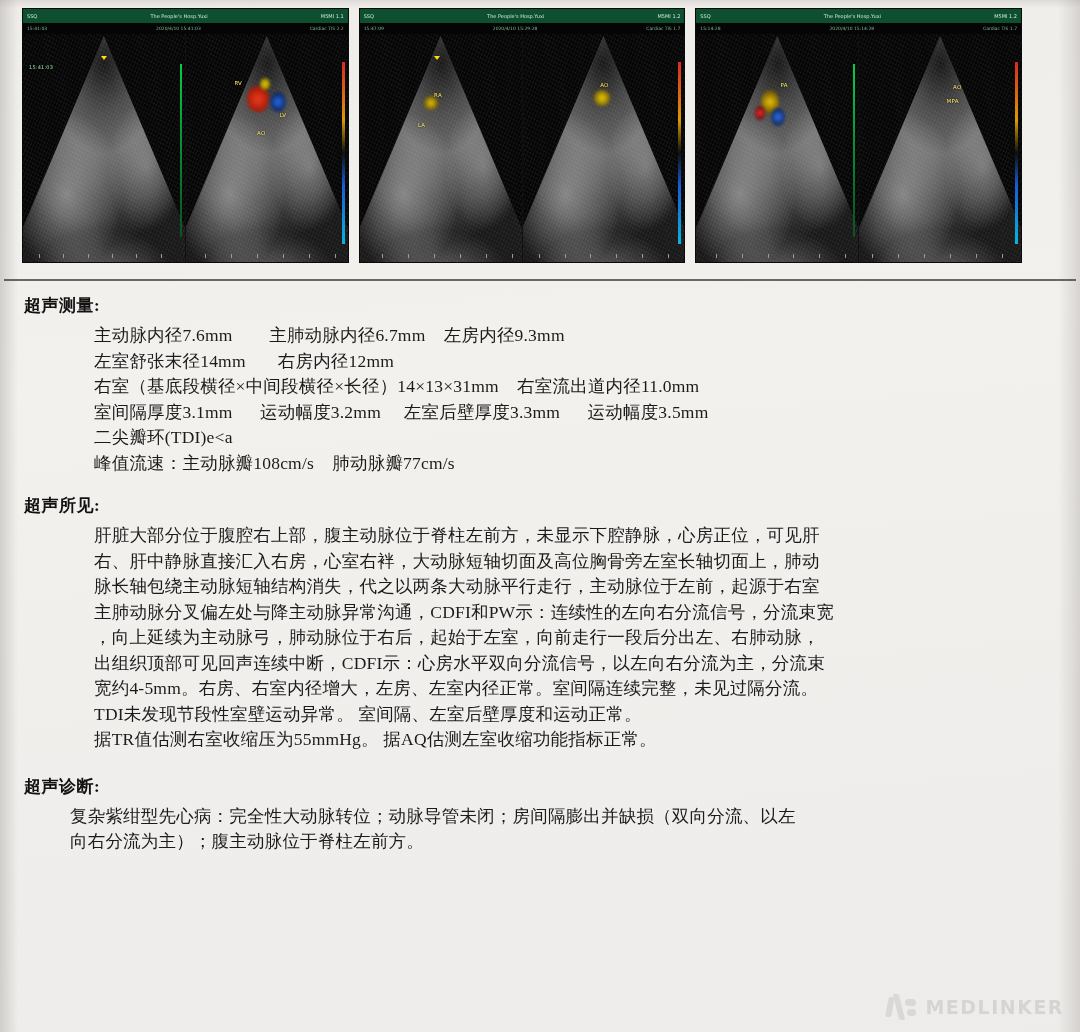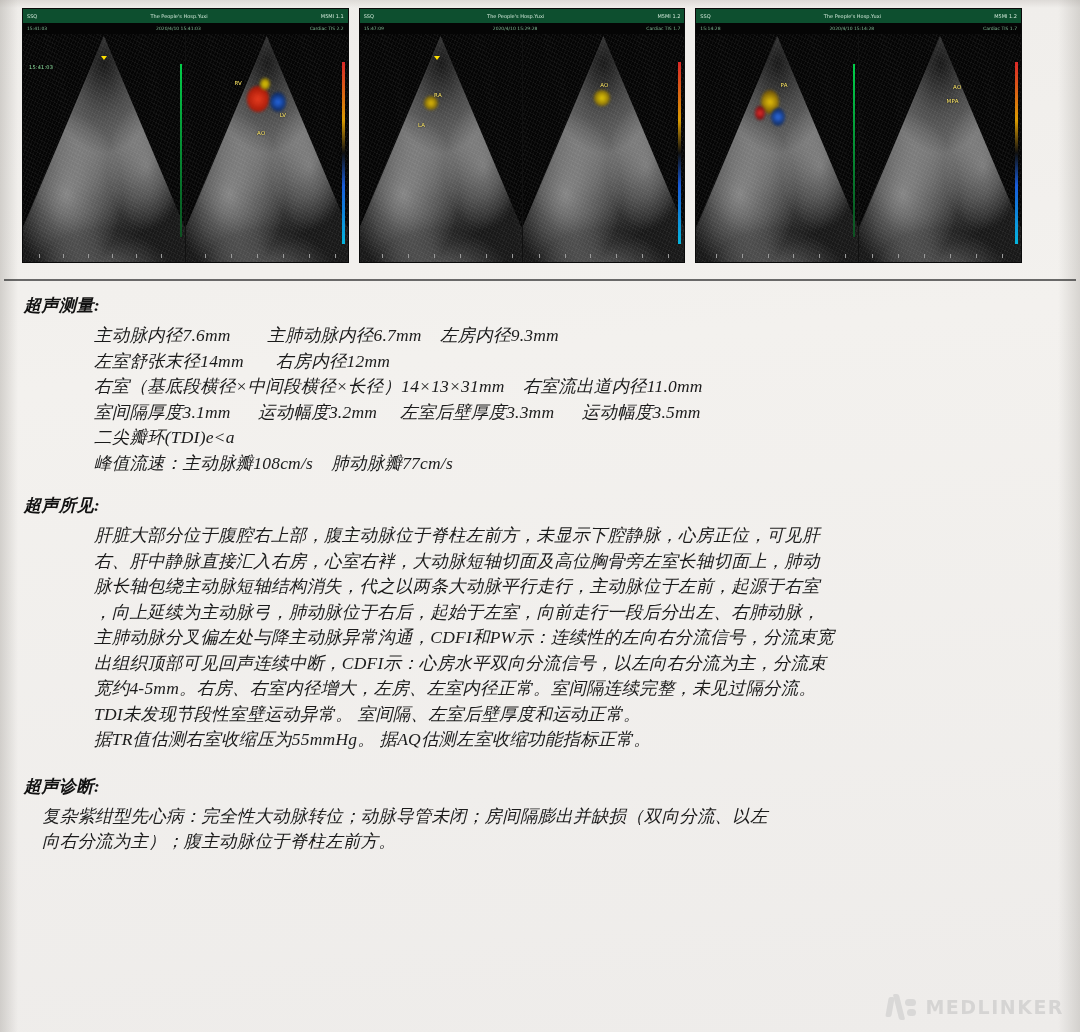--- a/index.html
+++ b/index.html
@@ -169,21 +169,21 @@
     opacity: .75;
   }
   .rule.top { top: 279px; }
 
   .report {
     position: absolute;
     left: 0; right: 0;
     top: 286px;
     padding: 0 18px;
   }
-  .section { margin-bottom: 6px; font-style: italic; }
+  .section { margin-bottom: 6px; }
   .sec-title {
     font-weight: bold;
     font-size: 17px;
     letter-spacing: .5px;
     margin: 8px 0 6px 6px;
     color: #111;
   }
   .sec-body {
     margin-left: 76px;
     font-size: 17.5px;
@@ -196,21 +196,21 @@
     white-space: pre;
     font-size: 17.5px;
     line-height: 25.5px;
   }
   .find-line {
     display: block;
     font-size: 17.5px;
     line-height: 25.5px;
     text-align: justify;
   }
-  .diag-body { margin-left: 24px; }
+  .diag-body { margin-left: 52px; }
 
   
   .watermark {
     position: absolute;
     right: 16px;
     bottom: 12px;
     display: flex;
     align-items: center;
     gap: 8px;
     opacity: .55;
@@ -420,22 +420,22 @@
         <span class="meas-line">峰值流速：主动脉瓣108cm/s    肺动脉瓣77cm/s</span>
       </div>
     </div>
 
     <div class="section" style="margin-top:18px;">
       <div class="sec-title">超声所见:</div>
       <div class="sec-body">
         <span class="find-line">肝脏大部分位于腹腔右上部，腹主动脉位于脊柱左前方，未显示下腔静脉，心房正位，可见肝</span>
         <span class="find-line">右、肝中静脉直接汇入右房，心室右袢，大动脉短轴切面及高位胸骨旁左室长轴切面上，肺动</span>
         <span class="find-line">脉长轴包绕主动脉短轴结构消失，代之以两条大动脉平行走行，主动脉位于左前，起源于右室</span>
+        <span class="find-line">主肺动脉分叉偏左处与降主动脉异常沟通，CDFI和PW示：连续性的左向右分流信号，分流束宽</span>
         <span class="find-line">，向上延续为主动脉弓，肺动脉位于右后，起始于左室，向前走行一段后分出左、右肺动脉，</span>
-        <span class="find-line">主肺动脉分叉偏左处与降主动脉异常沟通，CDFI和PW示：连续性的左向右分流信号，分流束宽</span>
         <span class="find-line">出组织顶部可见回声连续中断，CDFI示：心房水平双向分流信号，以左向右分流为主，分流束</span>
         <span class="find-line">宽约4-5mm。右房、右室内径增大，左房、左室内径正常。室间隔连续完整，未见过隔分流。</span>
         <span class="find-line">TDI未发现节段性室壁运动异常。                室间隔、左室后壁厚度和运动正常。</span>
         <span class="find-line">据TR值估测右室收缩压为55mmHg。            据AQ估测左室收缩功能指标正常。</span>
       </div>
     </div>
 
     <div class="section" style="margin-top:22px;">
       <div class="sec-title">超声诊断:</div>
       <div class="sec-body diag-body">

